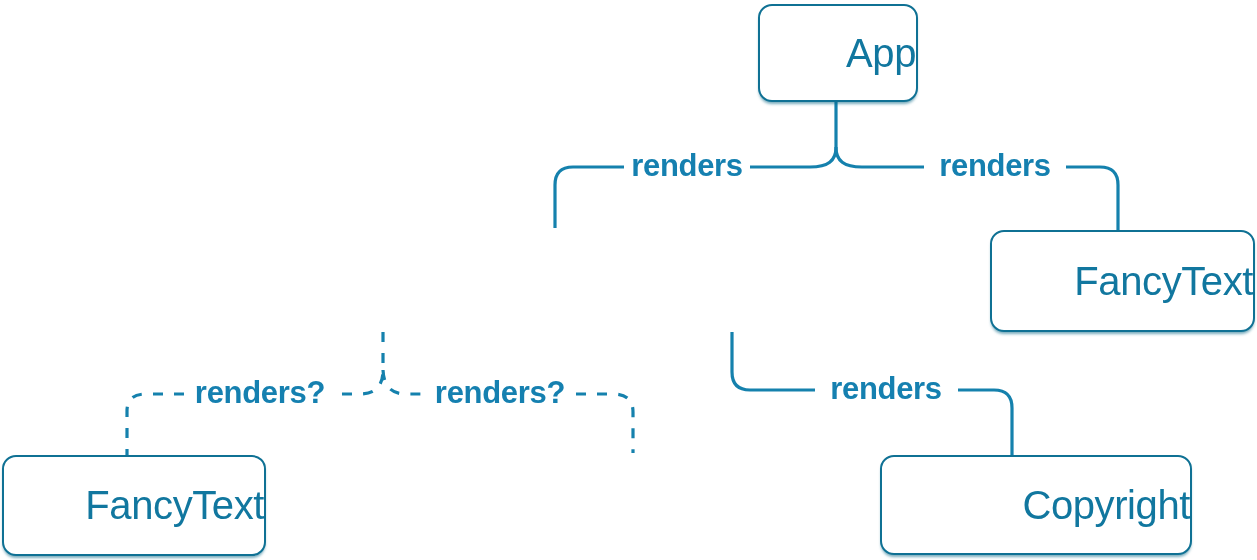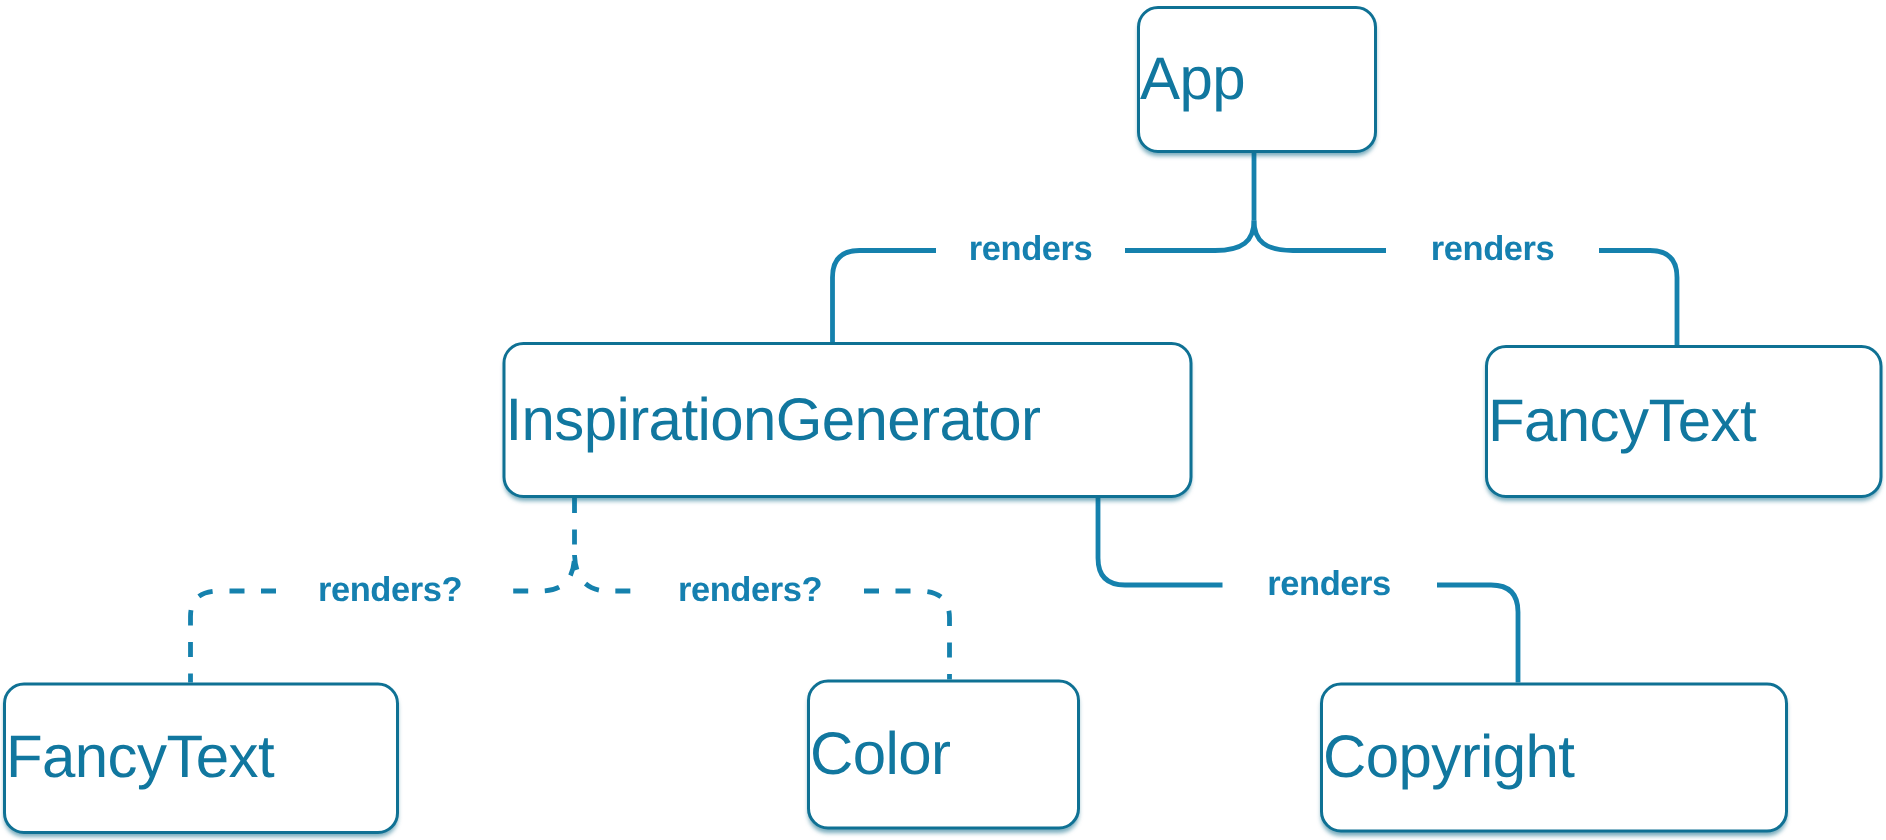--- a/index.html
+++ b/index.html
@@ -33,38 +33,38 @@
   }
   .node {
     position: absolute;
     box-sizing: border-box;
     background: #ffffff;
     border: 2.5px solid #0f7194;
     border-radius: 14px;
     box-shadow: 0 3px 3px -1px rgba(9, 103, 134, 0.55);
     display: flex;
     align-items: center;
-    justify-content: flex-start;
+    justify-content: flex-end;
     color: #11779f;
     font-size: 40px;
     font-weight: 500;
     letter-spacing: -0.4px;
     white-space: nowrap;
   }
   .node-app            { left: 758px;  top: 4px;   width: 160px; height: 98px;  }
   .node-inspiration    { left: 335px;  top: 228px; width: 460px; height: 104px; }
   .node-fancytext-top  { left: 990px;  top: 230px; width: 265px; height: 102px; }
   .node-fancytext-bot  { left: 2px;    top: 455px; width: 264px; height: 101px; }
   .node-color          { left: 538px;  top: 453px; width: 182px; height: 100px; }
   .node-copyright      { left: 880px;  top: 455px; width: 312px; height: 100px; }
   .edge-label {
     position: absolute;
     transform: translate(-50%, -50%);
     color: #1580b0;
-    font-size: 23px;
+    font-size: 31px;
     font-weight: 600;
     letter-spacing: -0.3px;
     white-space: nowrap;
   }
   .edge-label-a { left: 687px;  top: 166px; }
   .edge-label-b { left: 995px;  top: 166px; }
   .edge-label-c { left: 260px;  top: 393px; }
   .edge-label-d { left: 500px;  top: 393px; }
   .edge-label-e { left: 886px;  top: 389px; }
 </style>
@@ -94,35 +94,29 @@
     <g class="dashed">
       <path d="M383,370 Q384,393 404,394 L424,394"></path>
       <path d="M576,394 L613,394 Q633,394 633,412 L633,453"></path>
     </g>
   </svg>
 
   <div class="node node-app">
     <span>App</span>
   </div>
 
-  <div class="node node-inspiration">
-    <span>InspirationGenerator</span>
-  </div>
 
   <div class="node node-fancytext-top">
     <span>FancyText</span>
   </div>
 
   <div class="node node-fancytext-bot">
     <span>FancyText</span>
   </div>
 
-  <div class="node node-color">
-    <span>Color</span>
-  </div>
 
   <div class="node node-copyright">
     <span>Copyright</span>
   </div>
 
   <span class="edge-label edge-label-a">renders</span>
   <span class="edge-label edge-label-b">renders</span>
   <span class="edge-label edge-label-c">renders?</span>
   <span class="edge-label edge-label-d">renders?</span>
   <span class="edge-label edge-label-e">renders</span>

